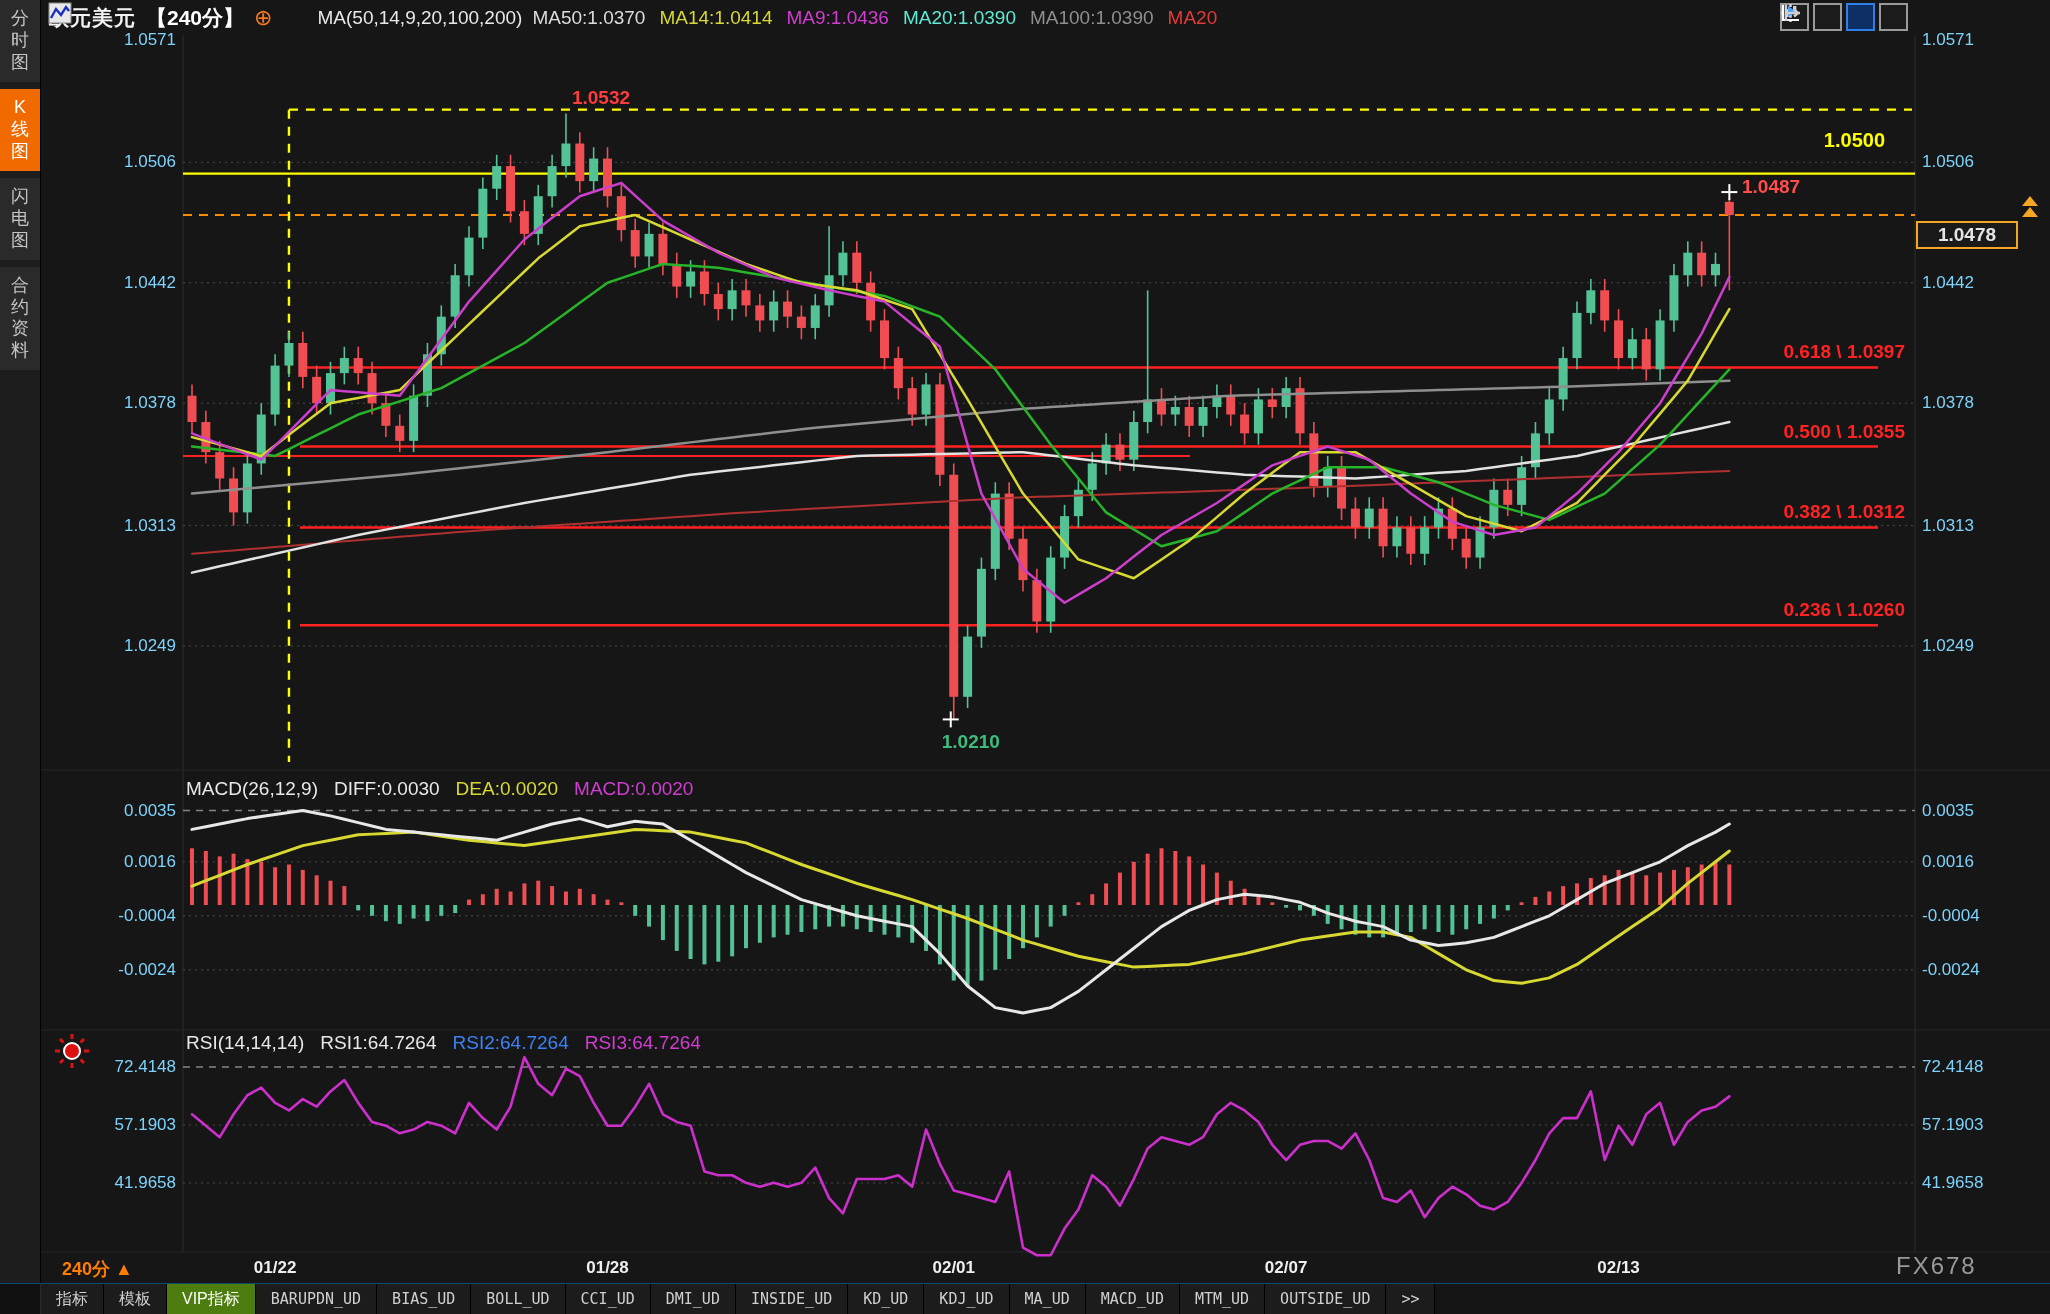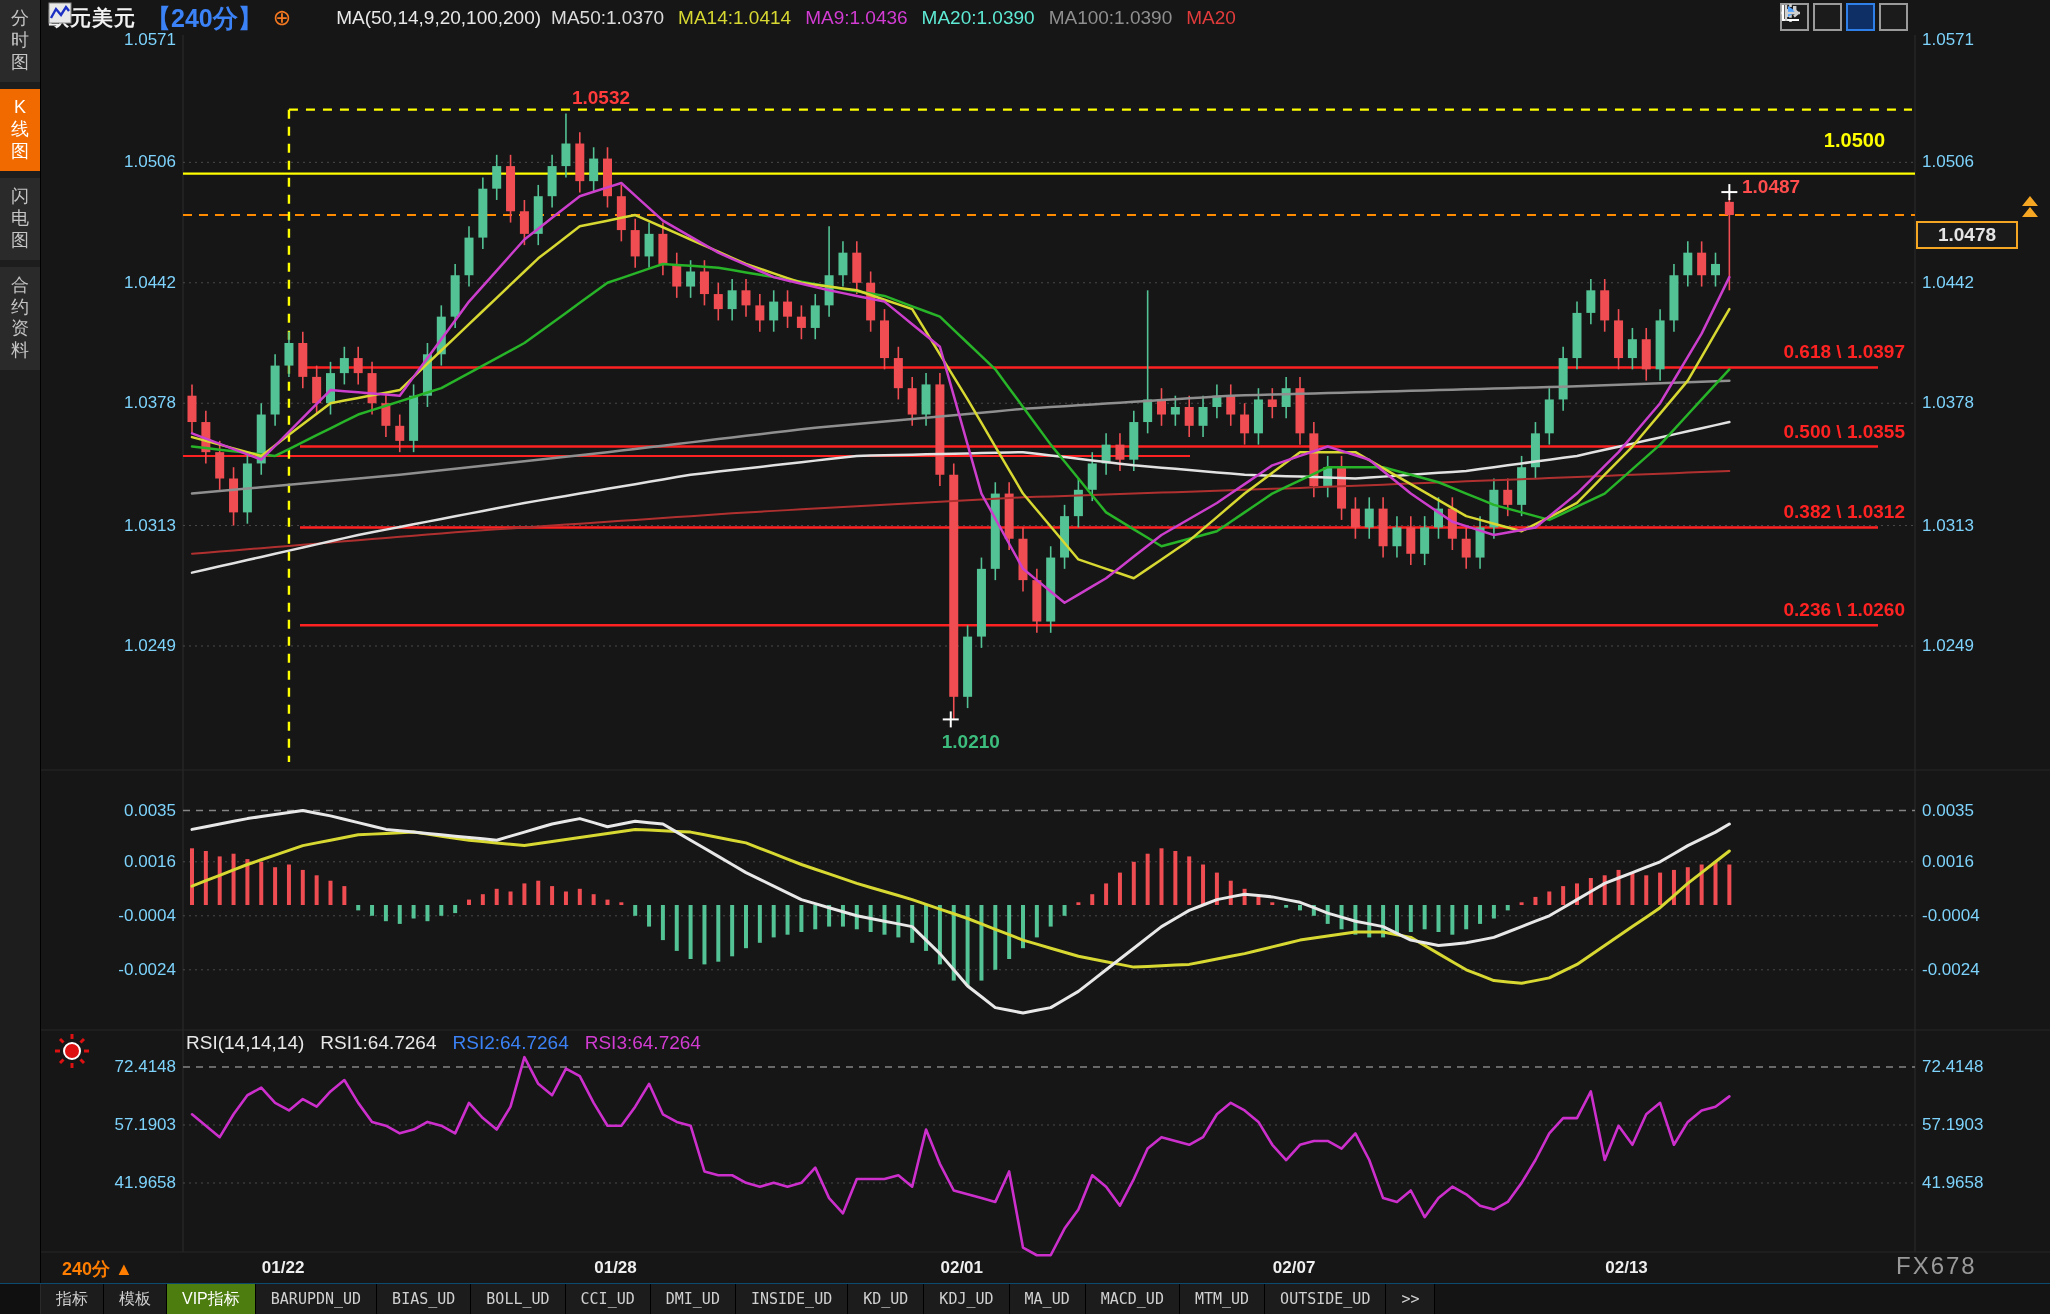--- a/index.html
+++ b/index.html
@@ -9,34 +9,34 @@
   #sidebar{position:absolute;left:0;top:0;width:40px;height:1314px;background:#1d1d1d;
            border-right:1px solid #000;z-index:5;}
   .side-tab{width:40px;margin-bottom:7px;padding:8px 0;background:#2a2a2a;color:#c4c4c4;
             font-size:18px;text-align:center;cursor:pointer;}
   .side-tab span{display:block;line-height:1.22;}
   .side-tab.active{background:#f06a00;color:#fff;}
   
   #hdr{position:absolute;left:48px;top:2px;height:32px;z-index:6;display:flex;align-items:center;
        gap:10px;white-space:nowrap;}
   #hdr .sym{color:#f2f2f2;font-size:21px;font-weight:bold;letter-spacing:1px;}
-  #hdr .per{color:#3b82f6;font-size:25px;font-weight:bold;}
+  #hdr .per{color:#ffffff;font-size:21px;font-weight:bold;}
   #hdr .gear{color:#f57920;font-size:22px;line-height:22px;cursor:pointer;}
   #hdr .cticon{display:inline-block;cursor:pointer;}
   #hdr .mas{color:#e8e8e8;font-size:19px;margin-left:25px;}
   #maReadouts span{font-size:19px;margin-right:14px;}
   #hdrIcons{position:absolute;right:142px;top:3px;display:flex;gap:4px;z-index:7;}
   .hbtn{width:29px;height:28px;border:2px solid #9a9a9a;background:#1b1b1b;display:flex;
         align-items:center;justify-content:center;cursor:pointer;box-sizing:border-box;}
   .hbtn.active{border-color:#2f7fe8;background:#0d2f66;}
   
   .axis{position:absolute;transform:translateY(-50%);color:#7dd3fc;font-size:17px;z-index:4;}
   .axis.right{left:1922px;}
   .datelab{position:absolute;transform:translateX(-50%);color:#efefef;font-size:17px;
-           font-weight:bold;top:1258px;z-index:4;margin-left:8px;}
+           font-weight:bold;top:1258px;z-index:4;}
   .fiblab{position:absolute;color:#ff2222;font-size:19px;font-weight:bold;z-index:4;
           transform:translate(-100%,-100%);}
   .ann{position:absolute;font-size:19px;font-weight:bold;z-index:4;}
   .ind-hdr{position:absolute;left:186px;z-index:4;font-size:19px;white-space:nowrap;}
   .ind-hdr span{margin-right:16px;}
   #priceBox{position:absolute;left:1916px;top:221px;width:102px;height:28px;border:2px solid #f5a623;
             color:#e5e5e5;font-size:19px;font-weight:bold;display:flex;align-items:center;
             justify-content:center;z-index:4;background:#1a1a1a;box-sizing:border-box;}
   #yellowLab{position:absolute;right:165px;top:152px;transform:translateY(-100%);color:#ffff00;
              font-size:20px;font-weight:bold;z-index:4;}
@@ -513,20 +513,23 @@
       <svg width="21" height="20">
           <g stroke="#cfcfcf" stroke-width="2.4" fill="none">
       <line x1="6" y1="2" x2="6" y2="18"></line>
             <line x1="6" y1="10" x2="18" y2="10"></line>
       <polyline points="14,6.5 18,10 14,13.5"></polyline>
           </g>
         </svg>
     </div>
   </div>
 
+  <div class="ind-hdr" style="top:778px">
+    <span style="color:#e8e8e8">MACD(26,12,9)</span><span id="macdReadouts"><span style="color: rgb(232, 232, 232);">DIFF:0.0030</span><span style="color: rgb(216, 216, 50);">DEA:0.0020</span><span style="color: rgb(210, 60, 210);">MACD:0.0020</span></span>
+  </div>
 
   <div style="position:absolute;left:52px;top:1032px;z-index:4">
     <svg width="40" height="38">
       <circle cx="20" cy="19" r="8" fill="#dd1111" stroke="#ffffff" stroke-width="2"></circle>
       <g stroke="#dd1111" stroke-width="3">
         <line x1="20" y1="2" x2="20" y2="7"></line>
           <line x1="20" y1="31" x2="20" y2="36"></line>
         <line x1="3" y1="19" x2="8" y2="19"></line>
           <line x1="32" y1="19" x2="37" y2="19"></line>
         <line x1="8" y1="7" x2="11.5" y2="10.5"></line>

